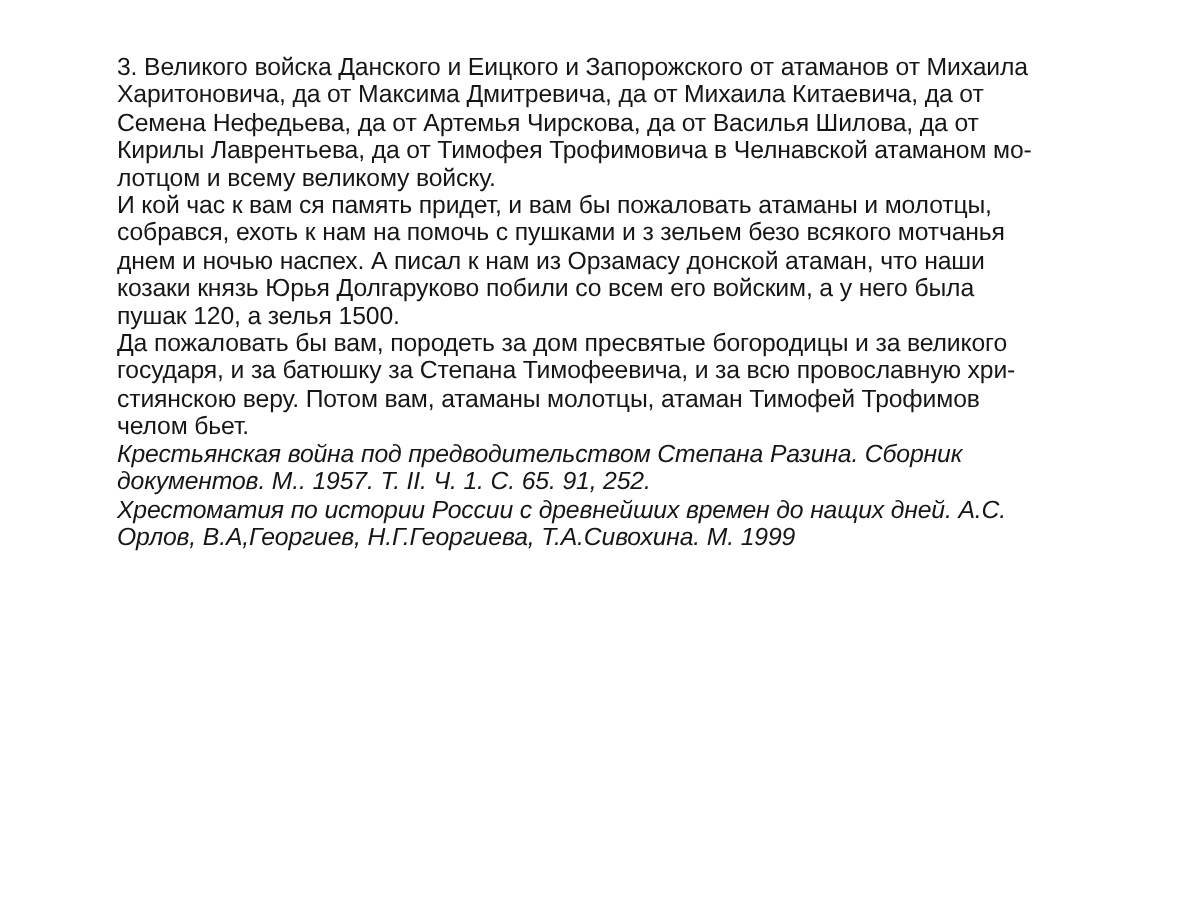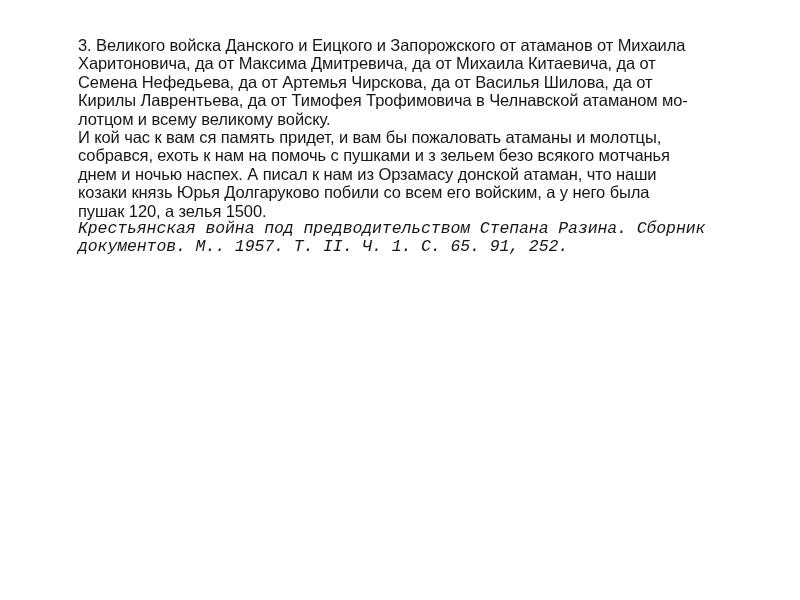--- a/index.html
+++ b/index.html
@@ -26,34 +26,39 @@
   .text-block p {
     margin: 0;
     padding: 0;
     font-size: 16.5px;
     line-height: 18.4px;
     letter-spacing: -0.1px;
     white-space: pre; 
   }
   .text-block p.citation {
     font-style: italic;
-    font-family: Liberation Mono, monospace;
   }
 </style>
 </head>
 <body>
 
 <div class="page">
   <div class="text-block">
     <p>3. Великого войска Данского и Еицкого и Запорожского от атаманов от Михаила
 Харитоновича, да от Максима Дмитревича, да от Михаила Китаевича, да от
 Семена Нефедьева, да от Артемья Чирскова, да от Василья Шилова, да от
 Кирилы Лаврентьева, да от Тимофея Трофимовича в Челнавской атаманом мо-
 лотцом и всему великому войску.</p>
     <p>И кой час к вам ся память придет, и вам бы пожаловать атаманы и молотцы,
 собрався, ехоть к нам на помочь с пушками и з зельем безо всякого мотчанья
 днем и ночью наспех. А писал к нам из Орзамасу донской атаман, что наши
 козаки князь Юрья Долгаруково побили со всем его войским, а у него была
 пушак 120, а зелья 1500.</p>
+    <p>Да пожаловать бы вам, породеть за дом пресвятые богородицы и за великого
+государя, и за батюшку за Степана Тимофеевича, и за всю провославную хри-
+стиянскою веру. Потом вам, атаманы молотцы, атаман Тимофей Трофимов
+челом бьет.</p>
     <p class="citation">Крестьянская война под предводительством Степана Разина. Сборник
 документов. М.. 1957. Т. II. Ч. 1. С. 65. 91, 252.</p>
+    <p class="citation">Хрестоматия по истории России с древнейших времен до нащих дней. А.С.
+Орлов, В.А,Георгиев, Н.Г.Георгиева, Т.А.Сивохина. М. 1999</p>
   </div>
 </div>
 
 </body></html>

